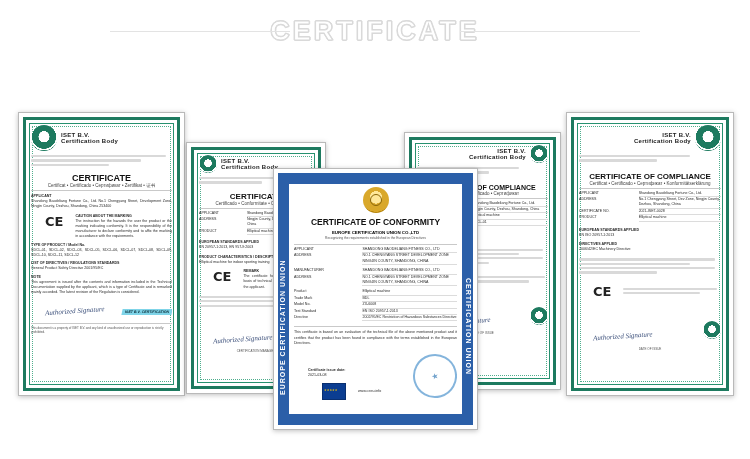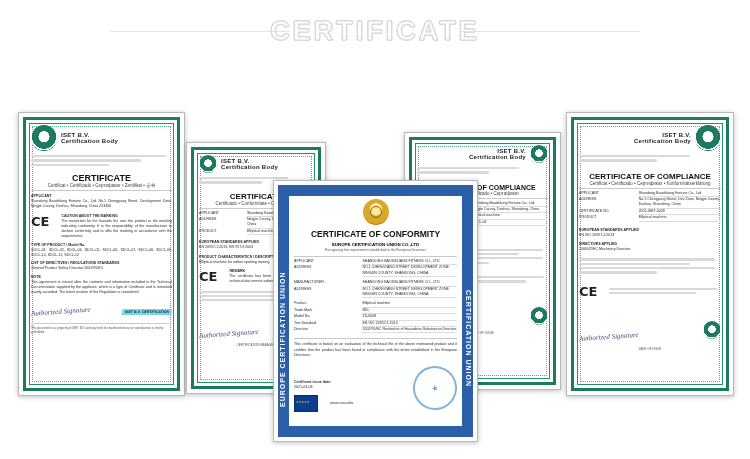--- a/index.html
+++ b/index.html
@@ -71,21 +71,20 @@
   .border-green .frame:after {
     content: "";
     position: absolute;
     inset: 6px;
     border: 1px dotted #4fae8d;
     box-sizing: border-box;
   }
   
   .border-blue {
     border: 1px solid #b9b9b9;
-    margin-top: 12px;
   }
   .border-blue .frame {
     position: absolute;
     inset: 4px;
     border: 11px solid #2b5fa8;
     box-sizing: border-box;
   }
   .border-blue .frame:after {
     content: "";
     position: absolute;
@@ -248,21 +247,21 @@
   }
   .flag-eu:after {
     content: "★★★★★";
     position: absolute;
     top: 4px;
     left: 1px;
     font-size: 3px;
     color: #ffcc00;
     letter-spacing: 0px;
   }
-  .row { display: flex; gap: 12px; align-items: flex-start; }
+  .row { display: flex; gap: 12px; align-items: flex-start; padding-left: 14px; }
   .grow { flex: 1; }
   .center { text-align: center; }
   .tiny { font-size: 3px; color: #555; }
 </style>
 </head>
 <body>
 
 <div id="page">
 
   <div class="header">

